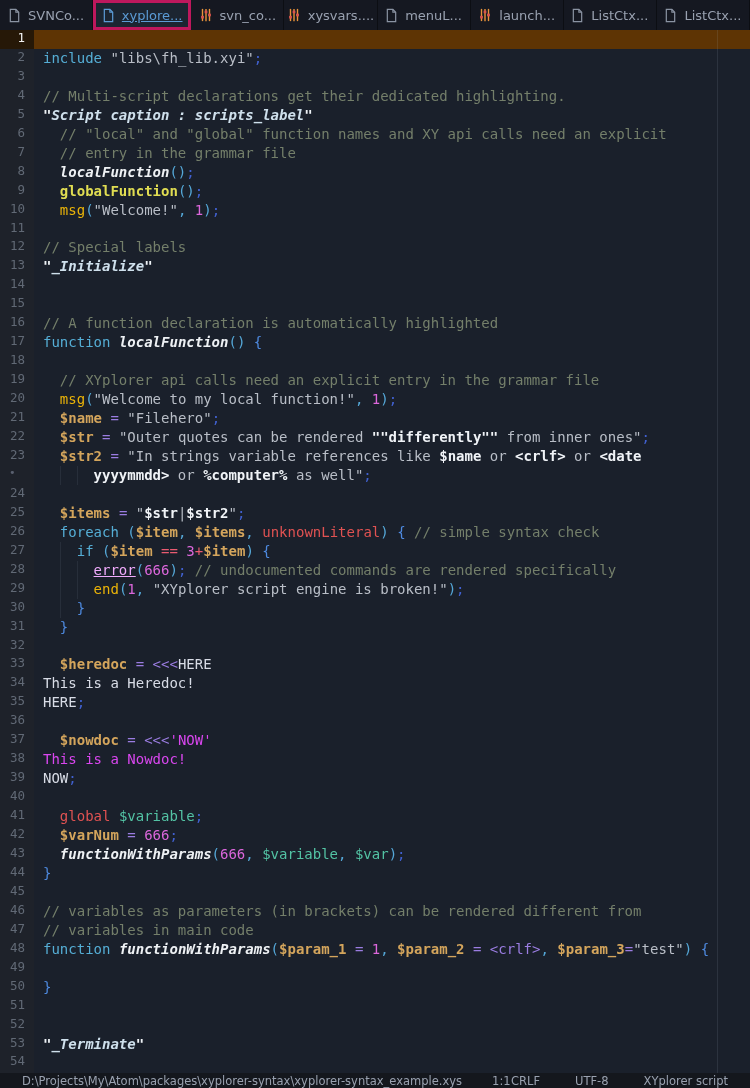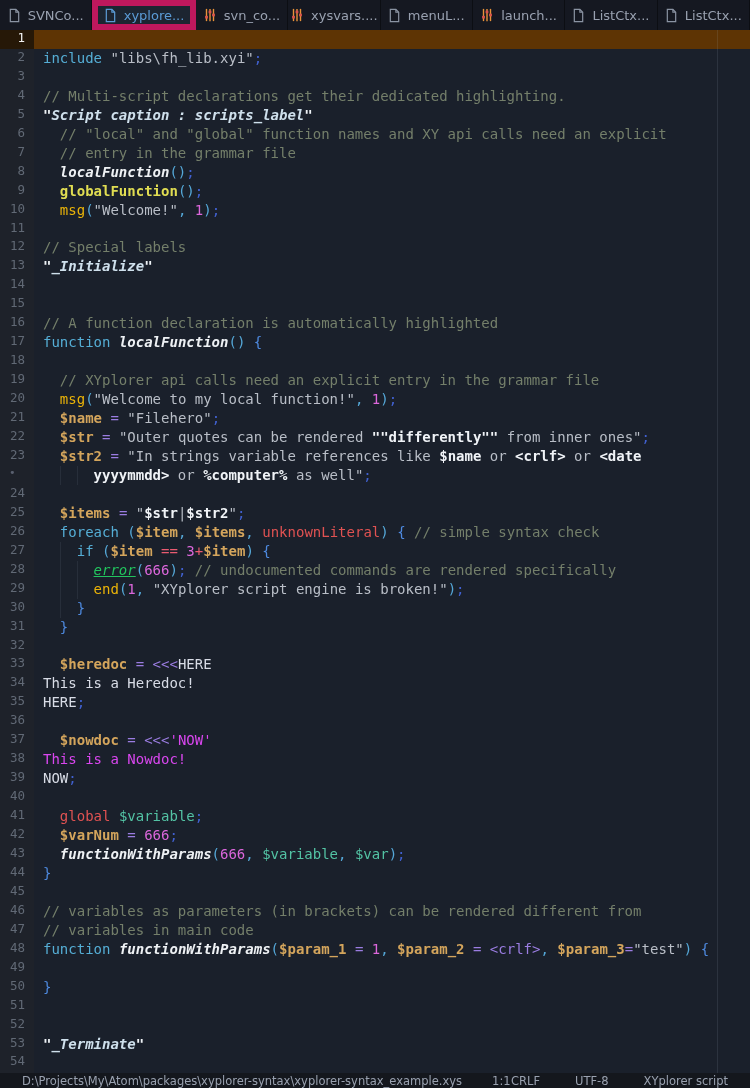--- a/index.html
+++ b/index.html
@@ -5,21 +5,21 @@
   html,body{margin:0;padding:0;background:#0e1116;}
   .window{width:750px;height:1088px;background:#12151c;overflow:hidden;
           font-family:"DejaVu Sans","Liberation Sans",sans-serif;display:flex;flex-direction:column;}
 
   
   .tabbar{height:30px;display:flex;background:#12151c;flex:none;}
   .tab{flex:1 1 0;display:flex;align-items:center;justify-content:center;gap:7px;
        font-size:13px;color:#99a1b0;background:#151821;border-right:1px solid #0c0e13;
        white-space:nowrap;overflow:hidden;cursor:default;}
   .tab .ticon{display:flex;flex:none;color:#8a93a2;}
-  .tab.active{background:#1c2531;border:6px solid #be185d;color:#5b9bd5;}
+  .tab.active{background:#1c2531;border:3px solid #be185d;color:#5b9bd5;text-decoration:underline;}
   .tab.active .ticon{color:#5b9bd5;}
   .ticon.cfg{color:#e8923a !important;}
 
   
   .editor{position:relative;height:1043px;background:#1a202b;flex:none;overflow:hidden;}
   .gutterbg{position:absolute;left:0;top:0;bottom:0;width:34px;background:#1e222a;}
   .wrapguide{position:absolute;left:717px;top:0;bottom:0;width:1px;background:rgba(171,183,203,0.13);z-index:5;}
   .rows{position:relative;}
   .row{display:flex;height:18.96px;line-height:18.96px;}
   .gut{width:34px;flex:none;background:#1e222a;color:#616975;text-align:right;
@@ -30,21 +30,21 @@
   .row.cursor .line{background:#5e3404;}
   .row.cursor .gut{background:#261807;color:#f2f2f2;}
   .ig{position:absolute;top:0;bottom:0;width:1px;background:rgba(160,175,200,0.10);}
 
   
   .tk-txt {color:#c6cbd4;}
   .tk-kw  {color:#55aed6;}
   .tk-fn  {color:#eef1f4;font-weight:bold;font-style:italic;}
   .tk-gfn {color:#e0dd52;font-weight:bold;}
   .tk-api {color:#eab308;}
-  .tk-apiu{color:#22c55e;text-decoration:underline;font-style:italic;}
+  .tk-apiu{color:#f0abfc;text-decoration:underline;}
   .tk-cmt {color:#747f6a;}
   .tk-str {color:#b9bec7;}
   .tk-strb{color:#f0f3f7;font-weight:bold;}
   .tk-lbl {color:#cfe0ec;font-weight:bold;font-style:italic;}
   .tk-q   {color:#eef2f6;font-weight:bold;}
   .tk-var {color:#d4a55c;font-weight:bold;}
   .tk-tvar{color:#53c3a4;}
   .tk-op  {color:#9b7de2;}
   .tk-opr {color:#ea5b71;}
   .tk-num {color:#dc67dc;}

